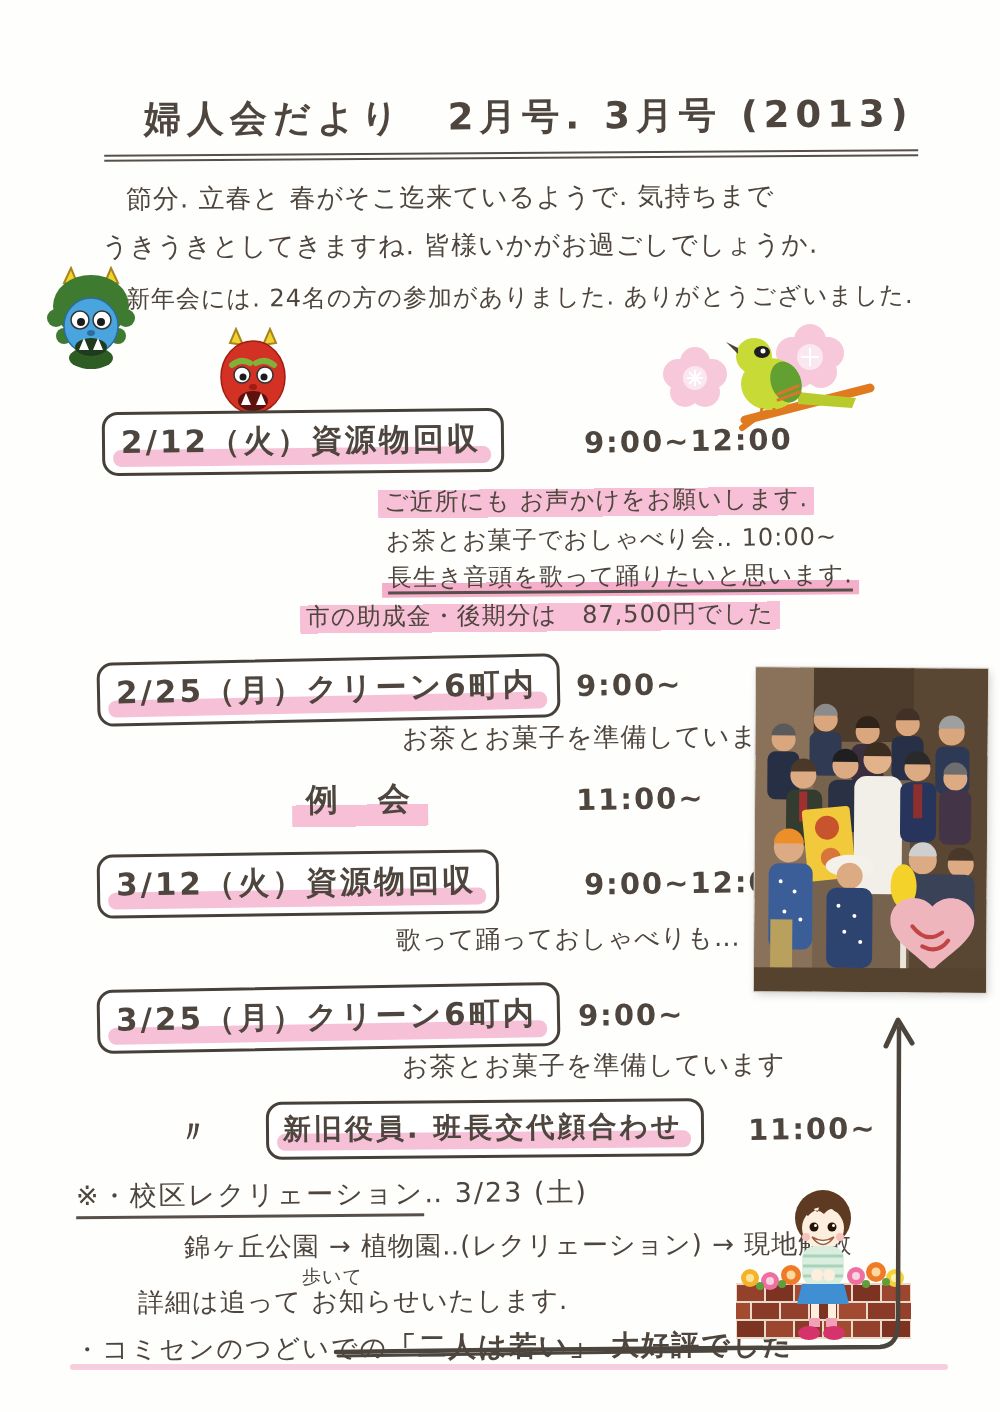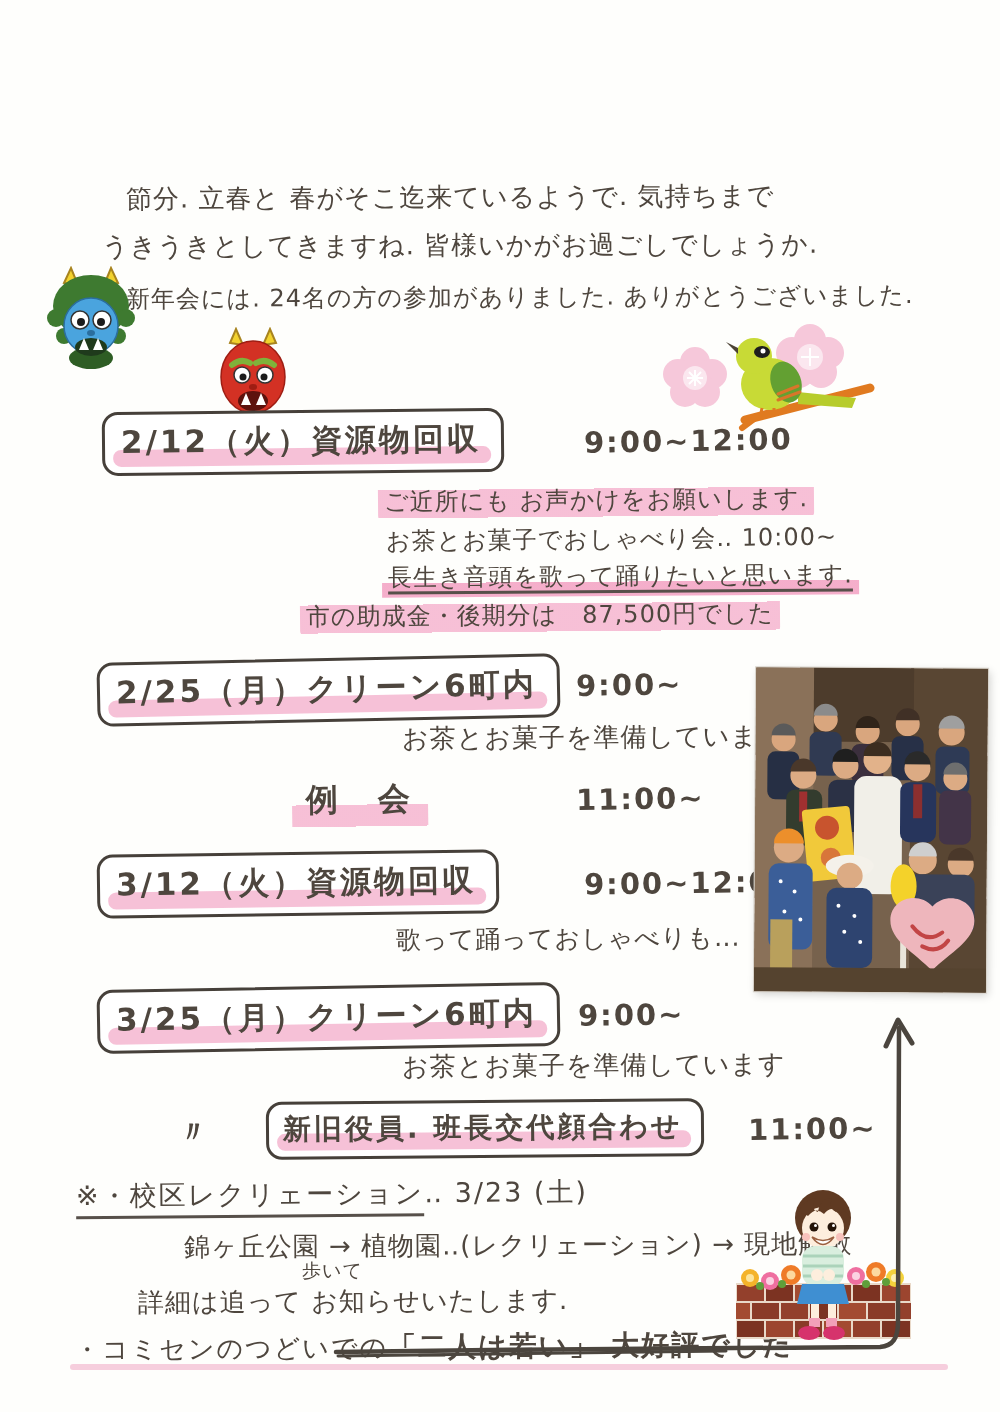--- a/index.html
+++ b/index.html
@@ -51,29 +51,32 @@
   .reikai{
     font-size:32px;font-weight:bold;letter-spacing:4px;
     background:linear-gradient(180deg,rgba(246,185,210,0) 55%,rgba(246,185,210,.9) 55%,rgba(246,185,210,.9) 97%,rgba(246,185,210,0) 97%);
     padding:2px 14px 6px;
   }
   .rec-underline{border-bottom:3px solid #57504a;padding-bottom:5px;}
   .photo{
     box-shadow:0 0 0 1px #d8d3cb,2px 3px 8px rgba(0,0,0,.18);
     transform:rotate(.4deg);
   }
-  .small-note{font-size:19px;letter-spacing:1px;}
+  .small-note{font-size:19px;letter-spacing:1px;margin-top:6px;}
   .ditto{font-size:30px;font-weight:bold;}
   svg{display:block;}
 </style>
 </head>
 <body>
 
 <div class="page">
 
+  <div class="abs" style="left:104px;top:92px;">
+    <div class="title hand">婦人会だより　2月号. 3月号 (2013)</div>
+  </div>
 
   <div class="abs greet hand" style="left:126px;top:180px;transform:rotate(-0.3deg);">節分. 立春と 春がそこ迄来ているようで. 気持ちまで</div>
   <div class="abs greet hand" style="left:102px;top:228px;transform:rotate(-0.2deg);">うきうきとしてきますね.  皆様いかがお過ごしでしょうか.</div>
   <div class="abs greet hand" style="left:126px;top:281px;font-size:24px;transform:rotate(-0.3deg);">新年会には. 24名の方の参加がありました. ありがとうございました.</div>
 
   <div class="abs" style="left:40px;top:266px;">
     <svg width="102" height="104" viewBox="0 0 102 104">
       <polygon points="24,17 31,2 38,19" fill="#f2d22e" stroke="#a8841f" stroke-width="2"></polygon>
       <polygon points="78,17 71,2 64,19" fill="#f2d22e" stroke="#a8841f" stroke-width="2"></polygon>
       <ellipse cx="51" cy="40" rx="38" ry="31" fill="#3e7a30"></ellipse>

